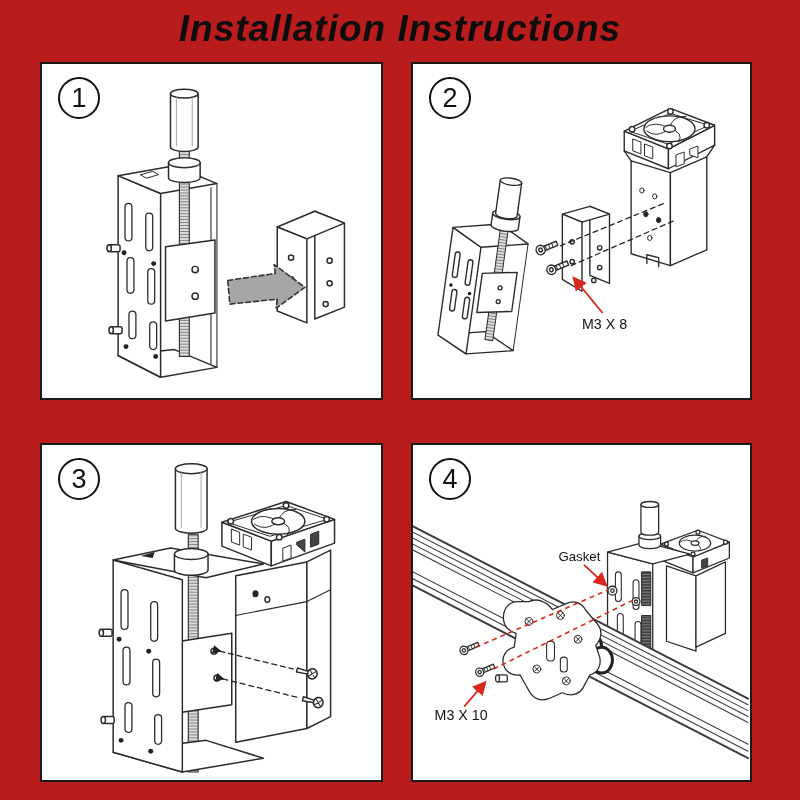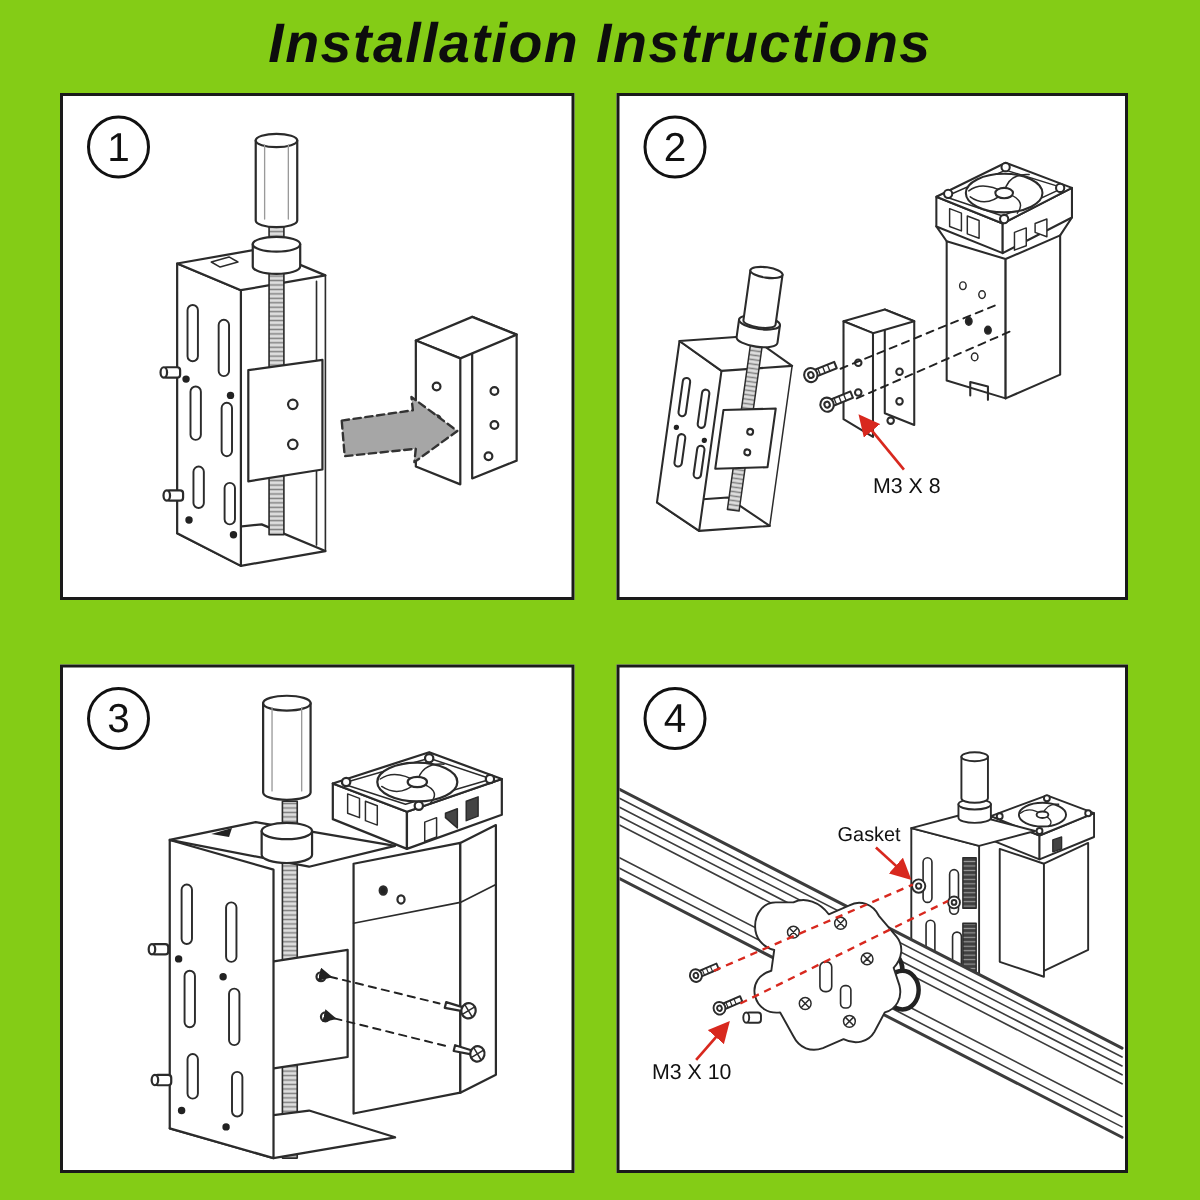--- a/index.html
+++ b/index.html
@@ -1,16 +1,16 @@
 <!DOCTYPE html>
 <html><head>
 <meta charset="utf-8">
 <style>
   html,body{margin:0;padding:0;background:#ffffff;}
-  .sheet{position:relative;width:800px;height:800px;background:#84cc16;overflow:hidden;
+  .sheet{position:relative;width:800px;height:800px;background:#b91c1c;overflow:hidden;
          font-family:"Liberation Sans",sans-serif;}
   .title{position:absolute;top:8px;left:0;width:100%;text-align:center;
          font-size:37px;font-weight:bold;font-style:italic;letter-spacing:1px;color:#0d0d0d;}
   .panel{position:absolute;background:#fff;border:2px solid #1a1a1a;box-sizing:border-box;}
   #p1{left:40px;top:62px;width:343px;height:338px;}
   #p2{left:411px;top:62px;width:341px;height:338px;}
   #p3{left:40px;top:443px;width:343px;height:339px;}
   #p4{left:411px;top:443px;width:341px;height:339px;}
   .badge{position:absolute;left:16px;top:13px;width:38px;height:38px;border:2.5px solid #111;
          border-radius:50%;display:flex;align-items:center;justify-content:center;

